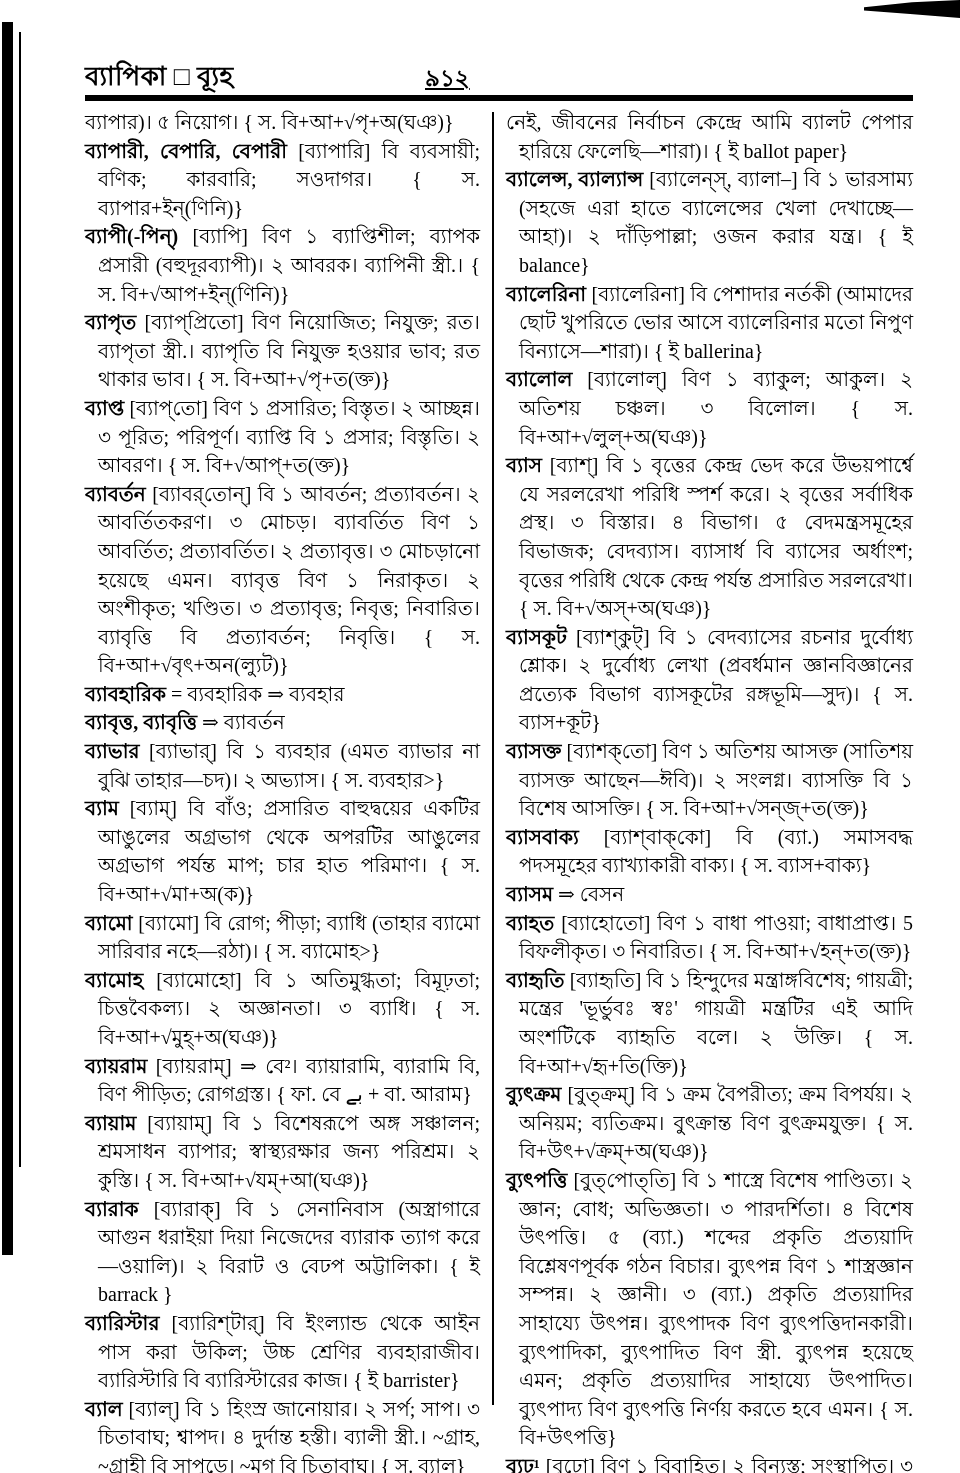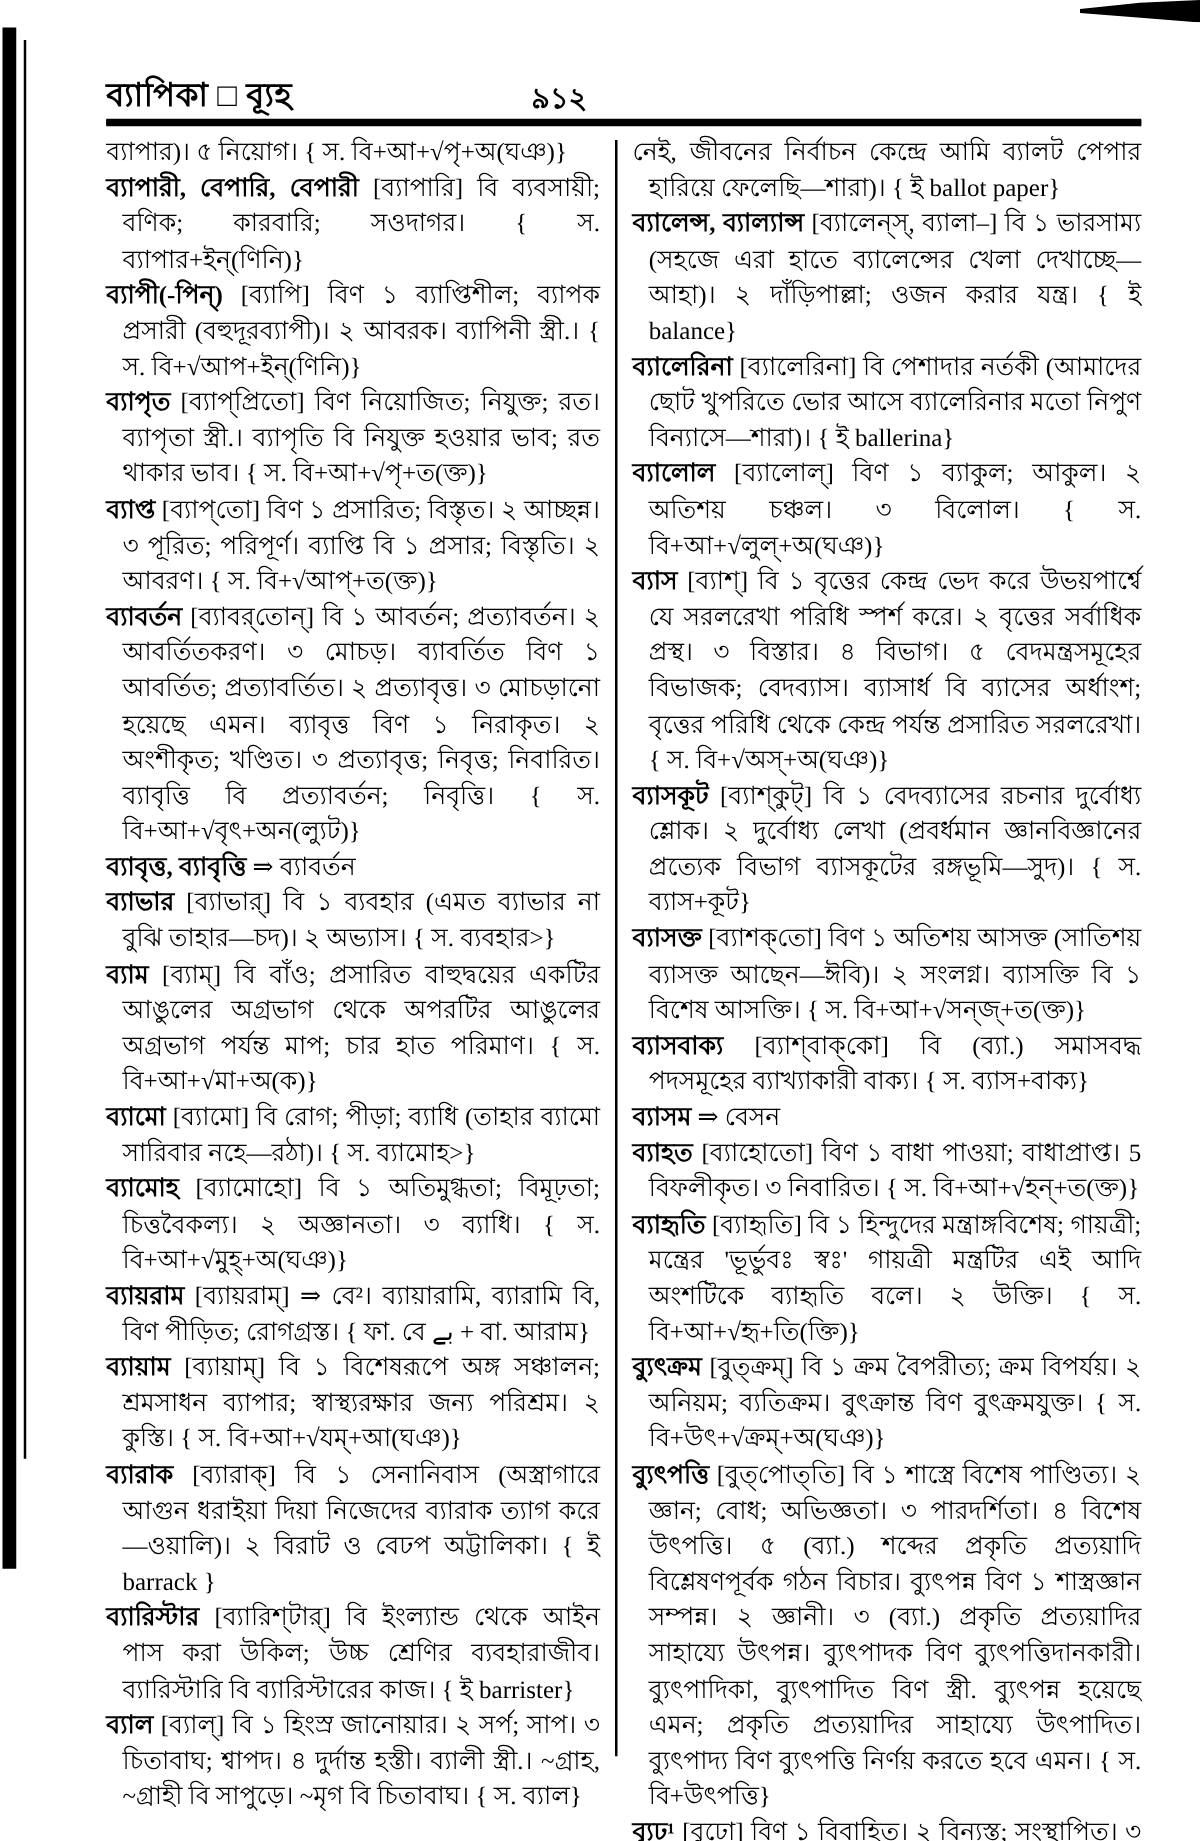--- a/index.html
+++ b/index.html
@@ -12,21 +12,21 @@
   .scan-band   { position:absolute; left:2px;  top:22px; width:11px; height:1233px; background:#000; }
   .scan-line   { position:absolute; left:19px; top:32px; width:2px;  height:1135px; background:#000; }
   .scan-corner { position:absolute; right:0; top:0; width:96px; height:18px; background:#000;
                  clip-path:polygon(0 40%,50% 12%,100% 0,100% 100%,48% 78%,0 58%); }
   .col-divider { position:absolute; left:492px; top:112px; width:2px; height:1293px; background:#000; }
 
   .content { position:absolute; left:85px; top:56px; width:828px; }
 
   .hdr { position:relative; height:36px; }
   .hdr-title { font-weight:bold; font-size:26px; letter-spacing:0.5px;text-align:right; }
-  .hdr-page  { position:absolute; left:340px; top:4px; font-size:23px; font-weight:bold; }
+  .hdr-page  { position:absolute; left:340px; top:4px; font-size:23px; font-weight:bold;text-decoration:underline; }
 
   .hdr-rule { height:5px; background:#000; margin-top:3px;
               box-shadow:0 1px 0 #000; }
 
   .cols { display:flex; margin-top:8px; }
   .col { font-size:20px; line-height:28.6px; text-align:justify; }
   .col-left  { width:396px; }
   .col-right { width:408px; margin-left:26px; }
 
   p.entry { margin:0; padding-left:13px; text-indent:-13px; }
@@ -48,20 +48,21 @@
   <div class="hdr-rule"></div>
 
   <div class="cols">
     <div class="col col-left" id="col-left">
         <p class="entry"><span>ব্যাপার)। ৫ নিয়োগ। { স. বি+আ+√পৃ+অ(ঘঞ)}</span></p>
         <p class="entry"><b class="hw">ব্যাপারী, বেপারি, বেপারী</b><span> [ব্যাপারি] বি ব্যবসায়ী; বণিক; কারবারি; সওদাগর। { স. ব্যাপার+ইন্(ণিনি)}</span></p>
         <p class="entry"><b class="hw">ব্যাপী(-পিন্)</b><span> [ব্যাপি] বিণ ১ ব্যাপ্তিশীল; ব্যাপক প্রসারী (বহুদূরব্যাপী)। ২ আবরক। ব্যাপিনী স্ত্রী.। { স. বি+√আপ+ইন্(ণিনি)}</span></p>
         <p class="entry"><b class="hw">ব্যাপৃত</b><span> [ব্যাপ্‌প্রিতো] বিণ নিয়োজিত; নিযুক্ত; রত। ব্যাপৃতা স্ত্রী.। ব্যাপৃতি বি নিযুক্ত হওয়ার ভাব; রত থাকার ভাব। { স. বি+আ+√পৃ+ত(ক্ত)}</span></p>
         <p class="entry"><b class="hw">ব্যাপ্ত</b><span> [ব্যাপ্‌তো] বিণ ১ প্রসারিত; বিস্তৃত। ২ আচ্ছন্ন। ৩ পূরিত; পরিপূর্ণ। ব্যাপ্তি বি ১ প্রসার; বিস্তৃতি। ২ আবরণ। { স. বি+√আপ্+ত(ক্ত)}</span></p>
         <p class="entry"><b class="hw">ব্যাবর্তন</b><span> [ব্যাবর্‌তোন্] বি ১ আবর্তন; প্রত্যাবর্তন। ২ আবর্তিতকরণ। ৩ মোচড়। ব্যাবর্তিত বিণ ১ আবর্তিত; প্রত্যাবর্তিত। ২ প্রত্যাবৃত্ত। ৩ মোচড়ানো হয়েছে এমন। ব্যাবৃত্ত বিণ ১ নিরাকৃত। ২ অংশীকৃত; খণ্ডিত। ৩ প্রত্যাবৃত্ত; নিবৃত্ত; নিবারিত। ব্যাবৃত্তি বি প্রত্যাবর্তন; নিবৃত্তি। { স. বি+আ+√বৃৎ+অন(ল্যুট)}</span></p>
+        <p class="entry"><b class="hw">ব্যাবহারিক</b><span> = ব্যবহারিক ⇒ ব্যবহার</span></p>
         <p class="entry"><b class="hw">ব্যাবৃত্ত, ব্যাবৃত্তি</b><span> ⇒ ব্যাবর্তন</span></p>
         <p class="entry"><b class="hw">ব্যাভার</b><span> [ব্যাভার্] বি ১ ব্যবহার (এমত ব্যাভার না বুঝি তাহার—চদ)। ২ অভ্যাস। { স. ব্যবহার&gt;}</span></p>
         <p class="entry"><b class="hw">ব্যাম</b><span> [ব্যাম্] বি বাঁও; প্রসারিত বাহুদ্বয়ের একটির আঙুলের অগ্রভাগ থেকে অপরটির আঙুলের অগ্রভাগ পর্যন্ত মাপ; চার হাত পরিমাণ। { স. বি+আ+√মা+অ(ক)}</span></p>
         <p class="entry"><b class="hw">ব্যামো</b><span> [ব্যামো] বি রোগ; পীড়া; ব্যাধি (তাহার ব্যামো সারিবার নহে—রঠা)। { স. ব্যামোহ&gt;}</span></p>
         <p class="entry"><b class="hw">ব্যামোহ</b><span> [ব্যামোহো] বি ১ অতিমুগ্ধতা; বিমূঢ়তা; চিত্তবৈকল্য। ২ অজ্ঞানতা। ৩ ব্যাধি। { স. বি+আ+√মুহ্+অ(ঘঞ)}</span></p>
         <p class="entry"><b class="hw">ব্যায়রাম</b><span> [ব্যায়রাম্] ⇒ বে²। ব্যায়ারামি, ব্যারামি বি, বিণ পীড়িত; রোগগ্রস্ত। { ফা. বে بے + বা. আরাম}</span></p>
         <p class="entry"><b class="hw">ব্যায়াম</b><span> [ব্যায়াম্] বি ১ বিশেষরূপে অঙ্গ সঞ্চালন; শ্রমসাধন ব্যাপার; স্বাস্থ্যরক্ষার জন্য পরিশ্রম। ২ কুস্তি। { স. বি+আ+√যম্+আ(ঘঞ)}</span></p>
         <p class="entry"><b class="hw">ব্যারাক</b><span> [ব্যারাক্] বি ১ সেনানিবাস (অস্ত্রাগারে আগুন ধরাইয়া দিয়া নিজেদের ব্যারাক ত্যাগ করে—ওয়ালি)। ২ বিরাট ও বেঢপ অট্টালিকা। { ই barrack }</span></p>
         <p class="entry"><b class="hw">ব্যারিস্টার</b><span> [ব্যারিশ্‌টার্] বি ইংল্যান্ড থেকে আইন পাস করা উকিল; উচ্চ শ্রেণির ব্যবহারাজীব। ব্যারিস্টারি বি ব্যারিস্টারের কাজ। { ই barrister}</span></p>
         <p class="entry"><b class="hw">ব্যাল</b><span> [ব্যাল্] বি ১ হিংস্র জানোয়ার। ২ সর্প; সাপ। ৩ চিতাবাঘ; শ্বাপদ। ৪ দুর্দান্ত হস্তী। ব্যালী স্ত্রী.। ~গ্রাহ, ~গ্রাহী বি সাপুড়ে। ~মৃগ বি চিতাবাঘ। { স. ব্যাল}</span></p>

